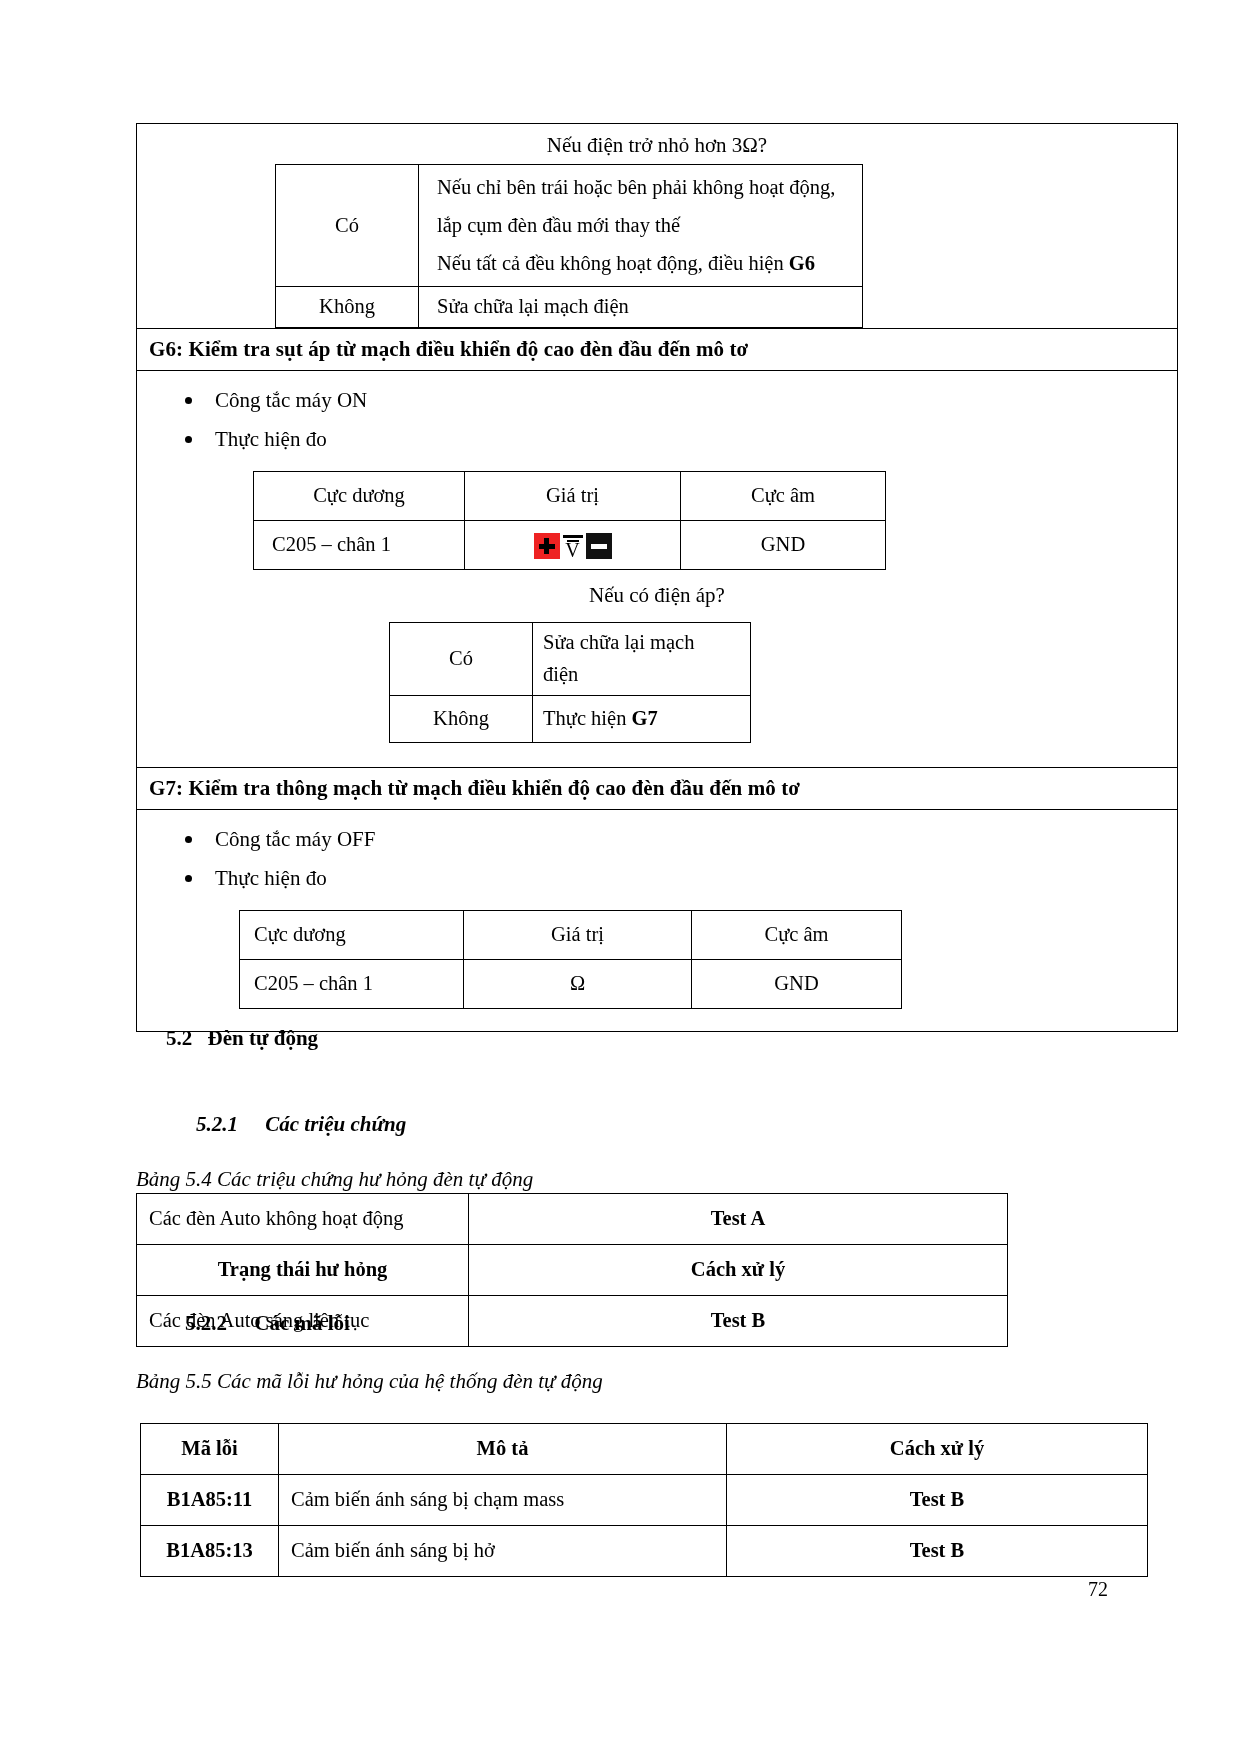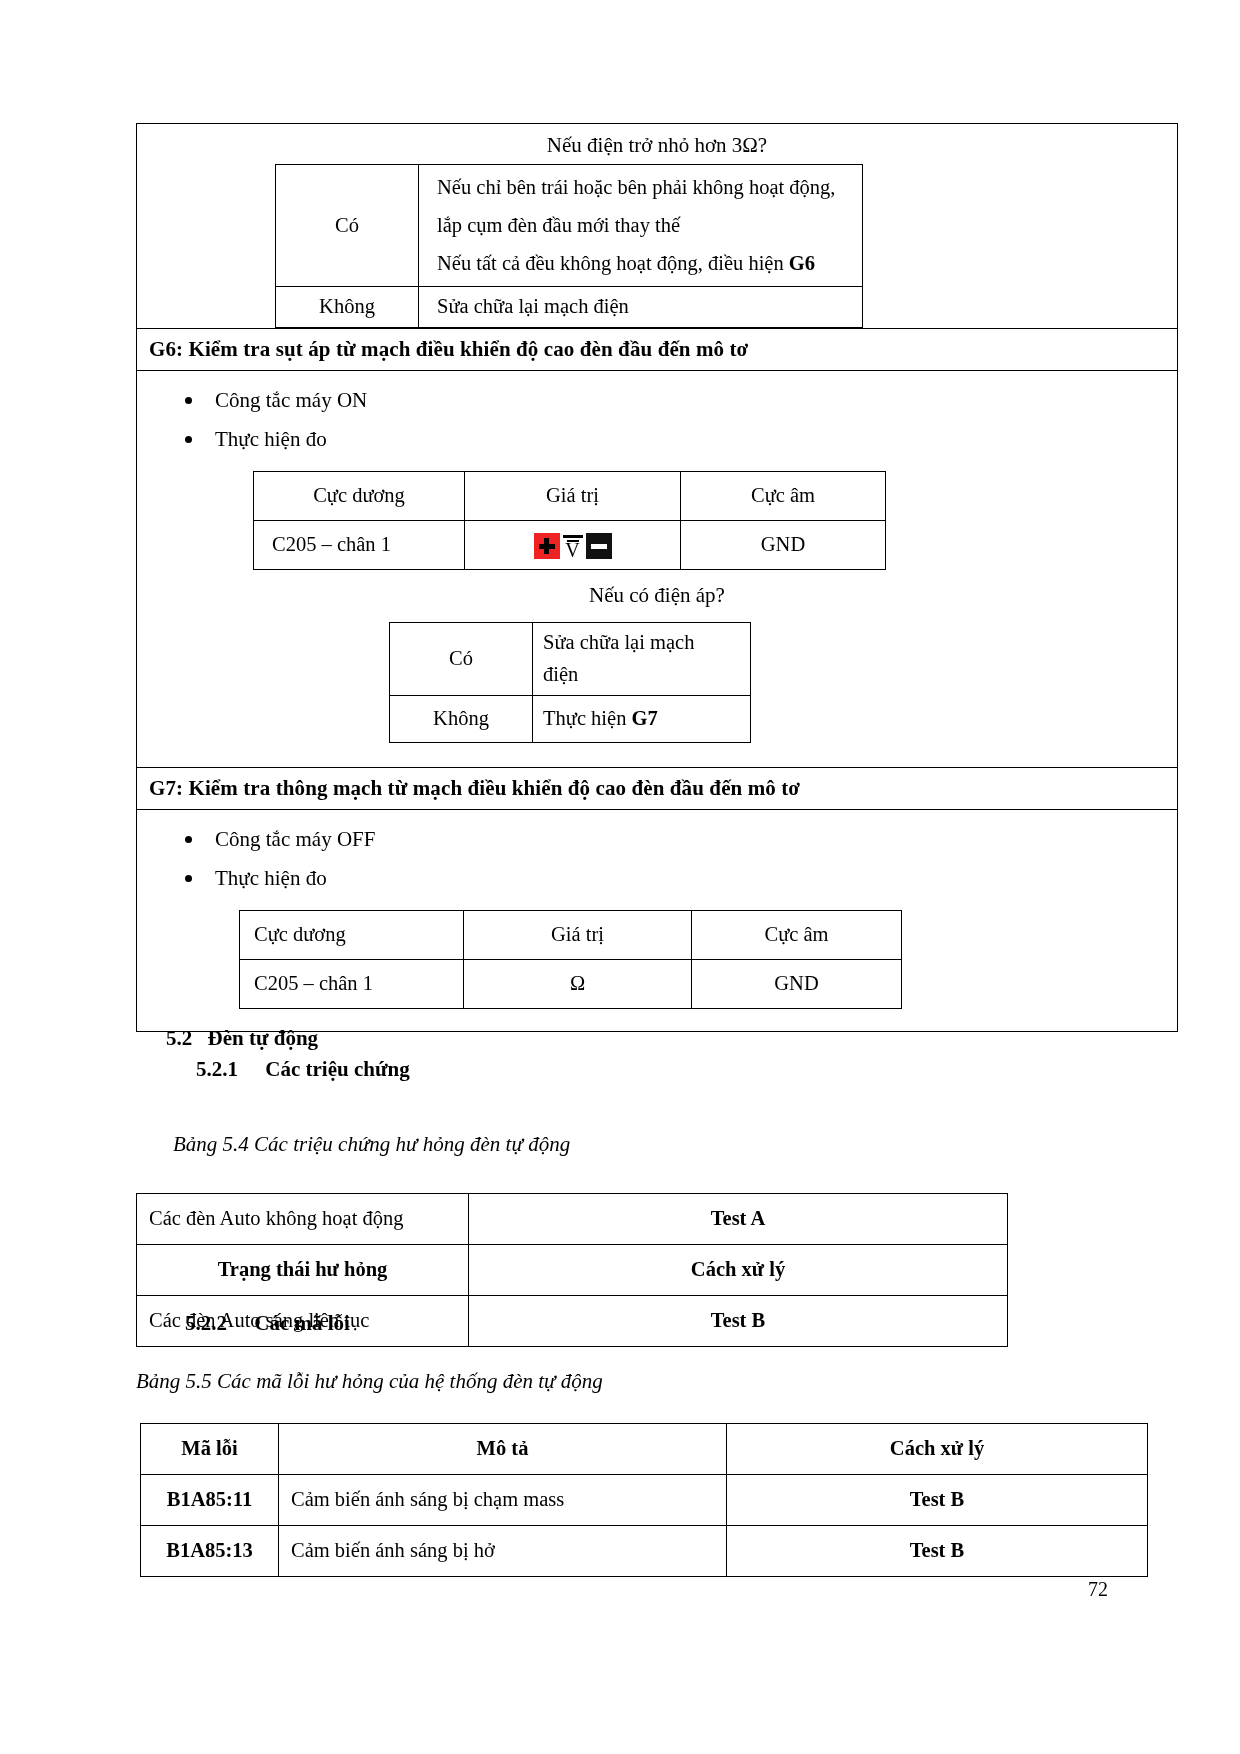--- a/index.html
+++ b/index.html
@@ -354,26 +354,26 @@
         </table>
     </div>
 
   </div>
 
   <div class="h2" style="left:166px; top:1026px;">
     <span>5.2</span>
     <span style="display:inline-block;width:10px"></span><span>Đèn tự động</span>
   </div>
 
-  <div class="h3" style="left:196px; top:1057px;">
+  <div class="h3" style="left:196px; top:1112px;font-style:italic;">
     <span>5.2.1</span>
     <span style="display:inline-block;width:22px"></span><span>Các triệu chứng</span>
   </div>
 
-  <div class="cap" style="left:136px; top:1132px;margin-left:37px;">Bảng 5.4 Các triệu chứng hư hỏng đèn tự động</div>
+  <div class="cap" style="left:136px; top:1167px;">Bảng 5.4 Các triệu chứng hư hỏng đèn tự động</div>
 
   <table class="tbl54">
     <colgroup>
         <col class="a">
         <col>
       </colgroup>
     <tbody>
         <tr>
       <td class="cellA">Các đèn Auto không hoạt động</td>
       <td class="cellB">Test A</td>

